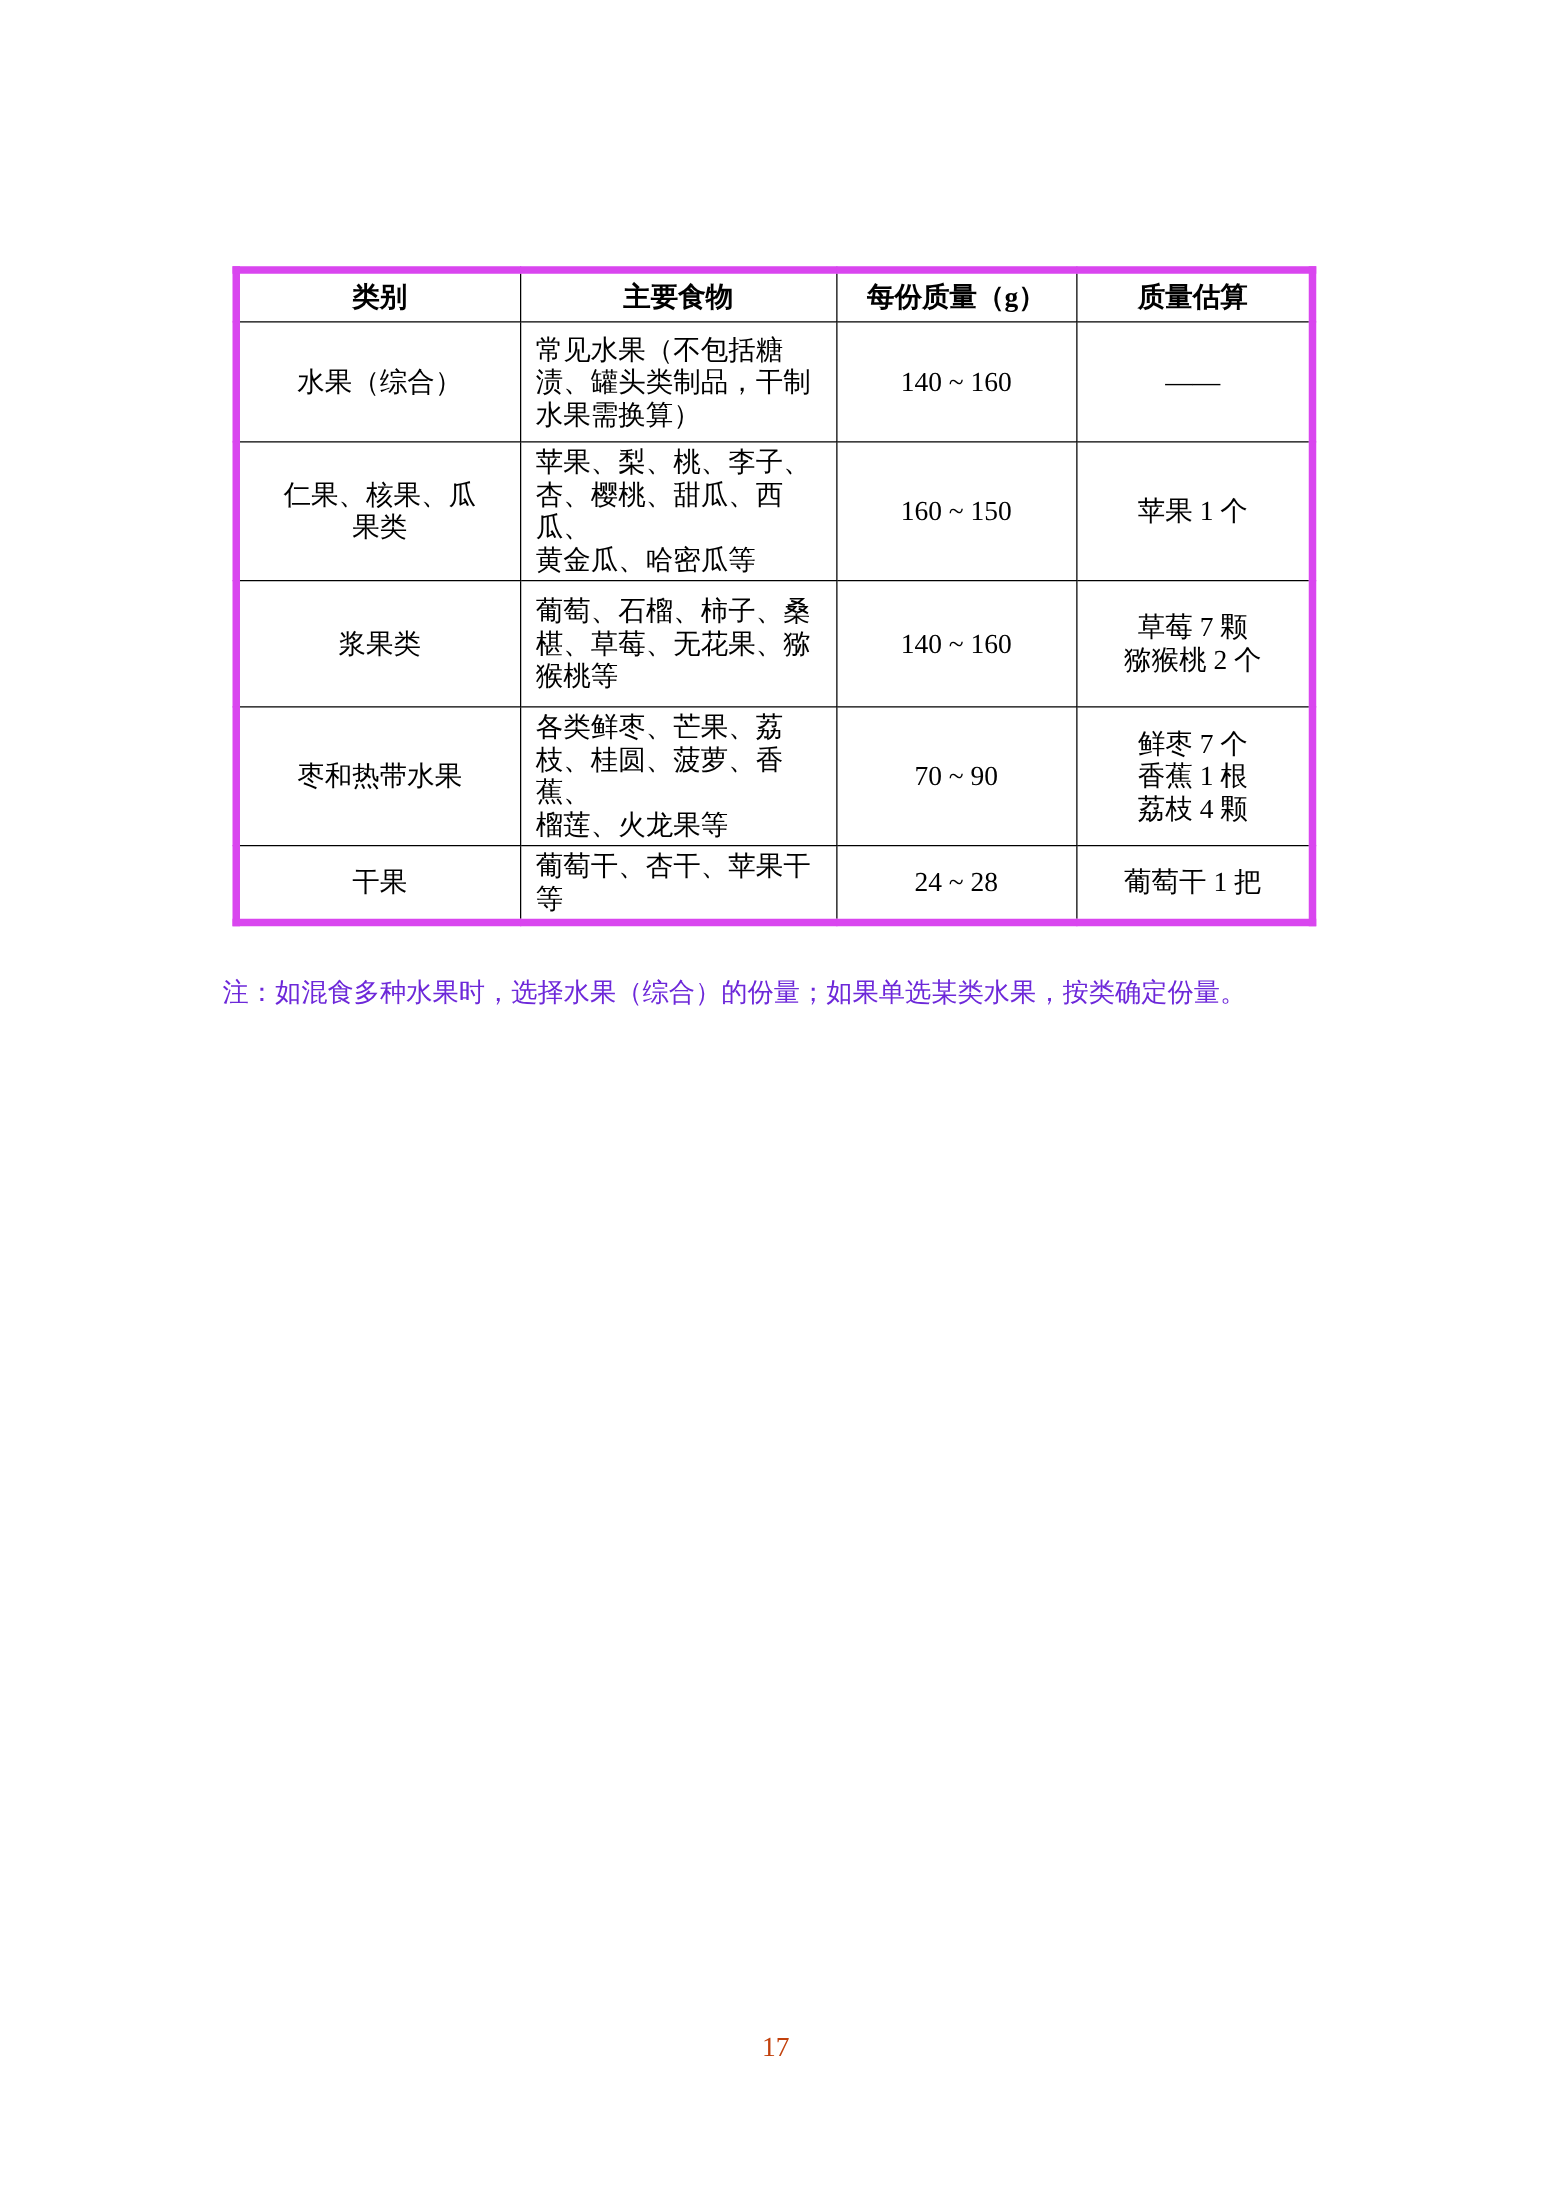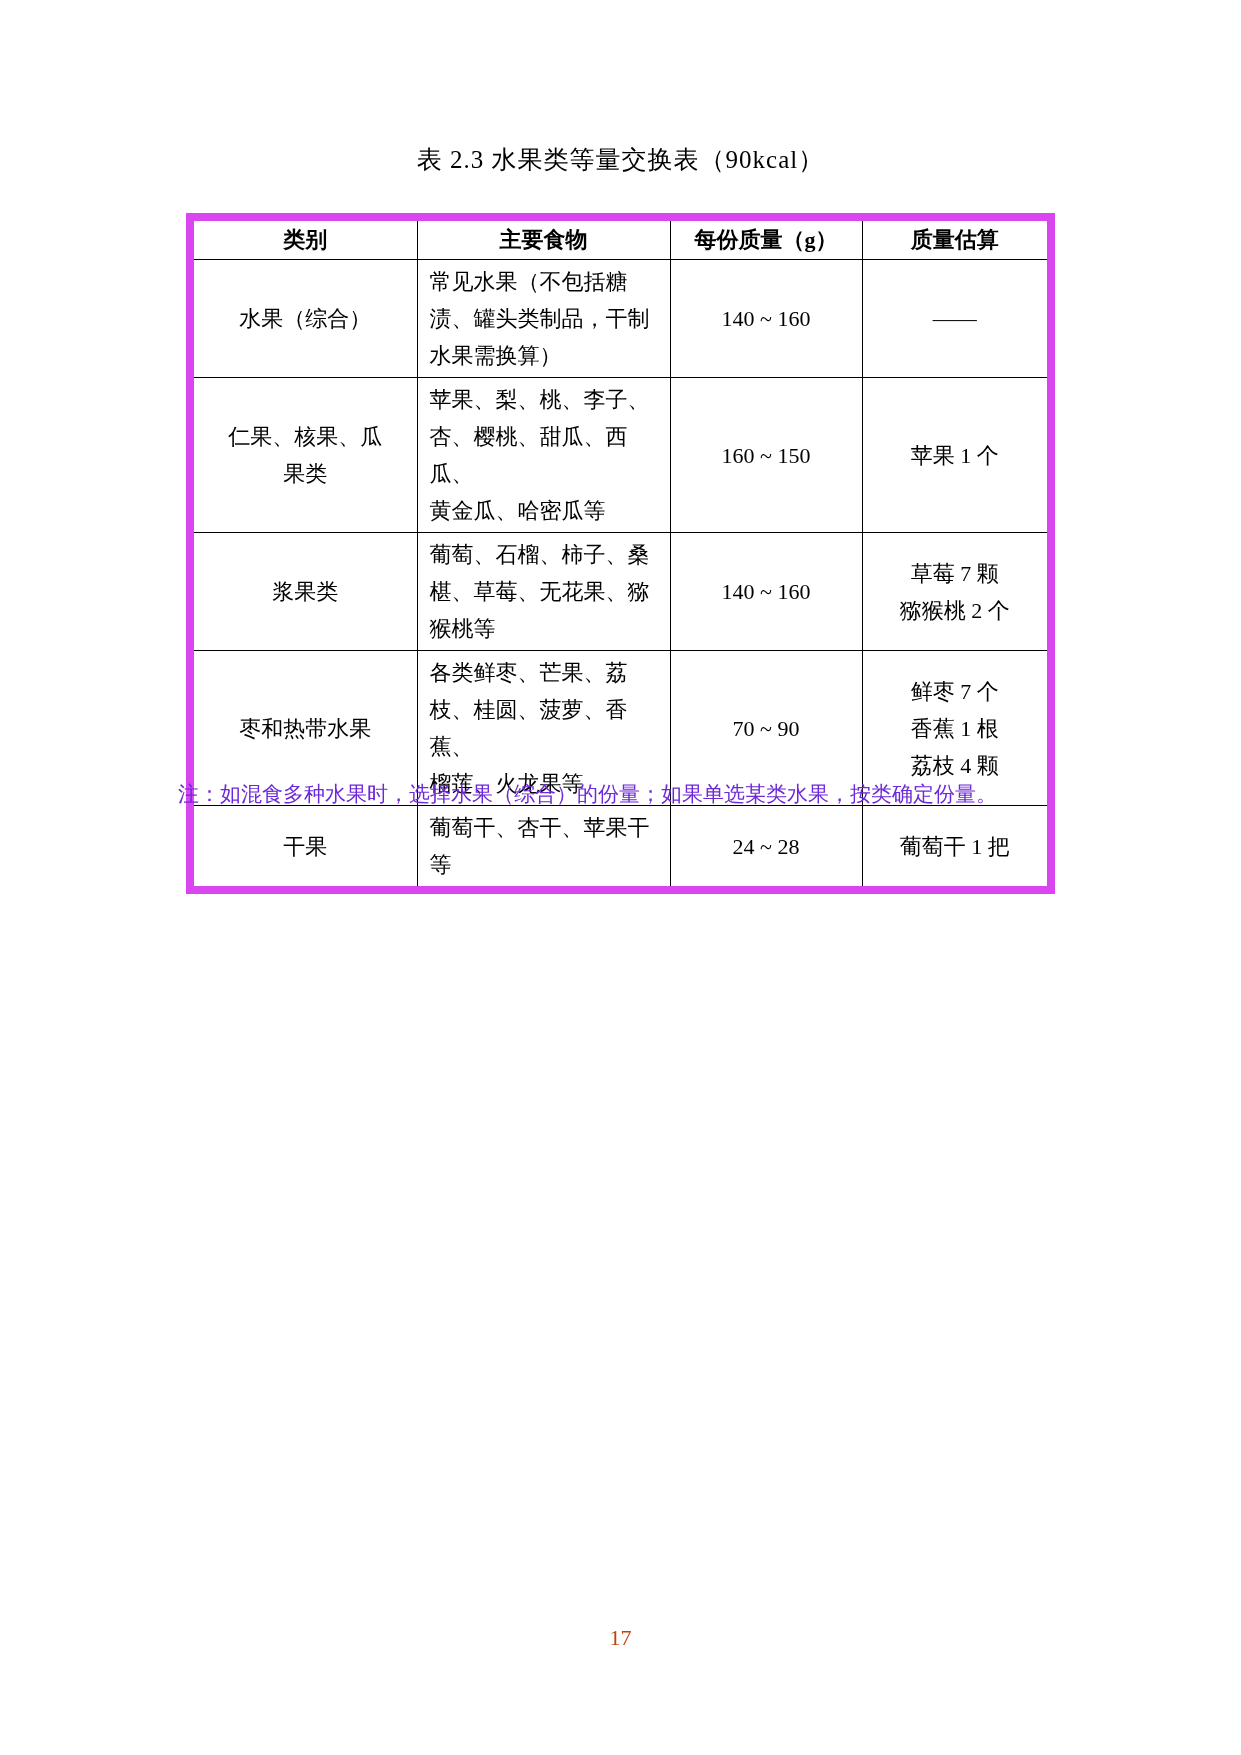--- a/index.html
+++ b/index.html
@@ -34,26 +34,26 @@
     width: 861px;
     border-collapse: collapse;
     table-layout: fixed;
     font-size: 22px;
     color: #000000;
   }
   table.exchange-table th,
   table.exchange-table td {
     border: 1.5px solid #000000;
     vertical-align: middle;
-    line-height: 37px;
+    line-height: 26px;
     white-space: pre-line;
     overflow: hidden;
   }
   table.exchange-table {
-    border: 8px solid #d946ef;
+    border: 6px solid #d946ef;
     padding-left: 28px;
   }
   table.exchange-table th {
     font-weight: bold;
     text-align: center;
     height: 38px;
     line-height: 34px;
     padding: 0 2px;
   }
   col.c-category { width: 227px; }
@@ -99,21 +99,20 @@
     text-align: center;
     font-size: 22px;
     color: #c2410c;
   }
 </style>
 </head>
 <body>
 
 <div class="page">
 
-  <div class="doc-title">表 2.3 水果类等量交换表（90kcal）</div>
 
   <table class="exchange-table">
     <colgroup>
       <col class="c-category">
       <col class="c-foods">
       <col class="c-mass">
       <col class="c-estimate">
     </colgroup>
     <thead>
       <tr>

